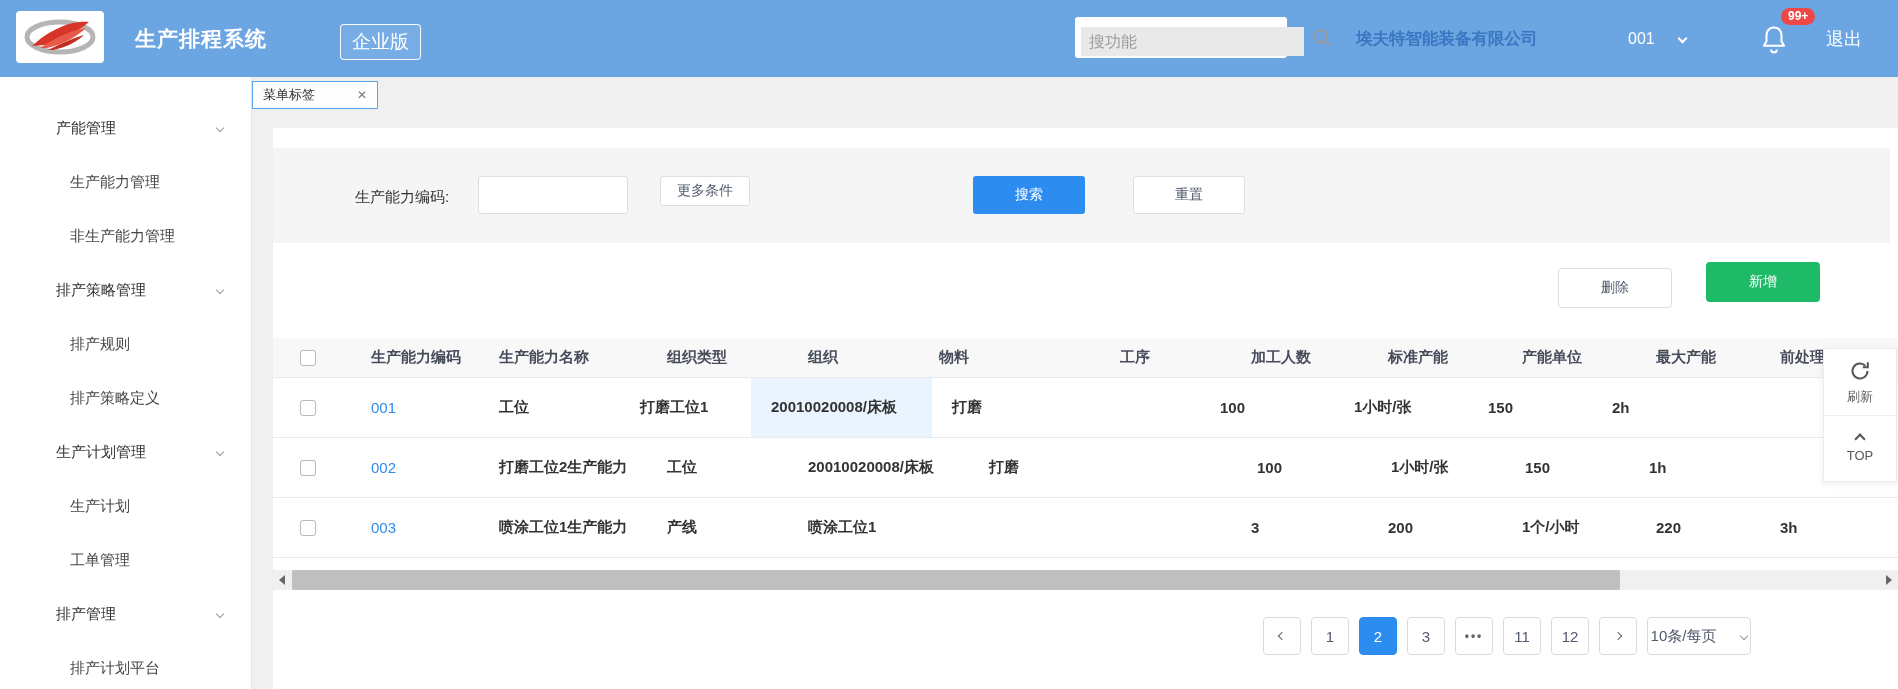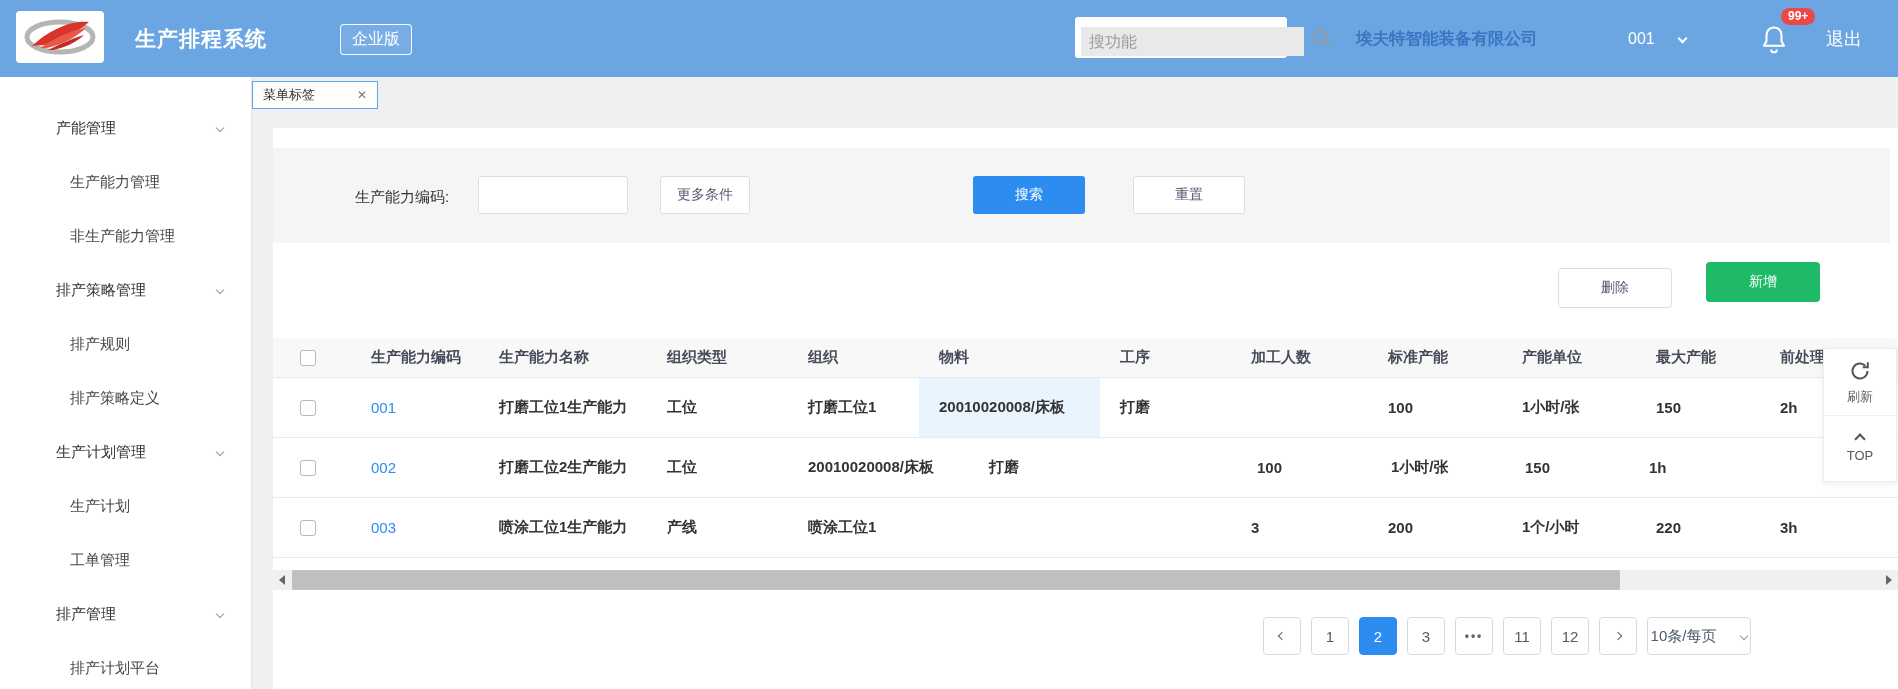--- a/index.html
+++ b/index.html
@@ -5,21 +5,21 @@
   * { margin:0; padding:0; box-sizing:border-box; }
   html,body { width:1898px; height:689px; overflow:hidden;
     font-family:"Liberation Sans","DejaVu Sans",sans-serif; background:#f0f0f0; }
 
   
   .header { position:absolute; left:0; top:0; width:1898px; height:77px; background:#6CA6E2; z-index:30; }
   .logo-box { position:absolute; left:16px; top:11px; width:88px; height:52px; background:#fff; border-radius:4px;
     display:flex; align-items:center; justify-content:center; }
   .app-title { position:absolute; left:135px; top:0; height:77px; display:flex; align-items:center;
     color:#fff; font-size:21px; font-weight:bold; letter-spacing:1px; }
-  .edition-badge { position:absolute; left:340px; top:24px; color:#fff; font-size:16px;
+  .edition-badge { position:absolute; left:340px; top:24px; color:#fff; font-size:19px;
     border:1px solid rgba(255,255,255,.95); border-radius:4px; padding:4px 11px; background:rgba(255,255,255,.08); }
   .hsearch { position:absolute; left:1075px; top:17px; width:212px; height:41px; background:#fff; border-radius:3px;
     display:flex; align-items:center; padding:0 8px 0 6px; }
   .hsearch input { flex:1; height:29px; border:none; outline:none; background:#e9e9ea; font-size:16px;
     color:#555; padding:0 8px; font-family:inherit;margin-top:8px; }
   .hsearch input::placeholder { color:#9b9b9b; }
   .hsearch .mag { margin-left:8px; flex:0 0 auto; }
   .company { position:absolute; left:1356px; top:0; height:77px; display:flex; align-items:center;
     color:#3A76C2; font-size:16.5px; font-weight:bold; }
   .user-switch { position:absolute; left:1628px; top:0; height:77px; display:flex; align-items:center; gap:24px;
@@ -55,21 +55,21 @@
 
   .card { position:absolute; left:21px; top:51px; right:0; bottom:0; background:#fff; }
 
   
   .filter-band { position:absolute; left:0; right:8px; top:20px; height:95px; background:#f5f5f6; }
   .filter-label { position:absolute; left:82px; top:30px; height:38px; line-height:38px; font-size:15px; color:#333; }
   .filter-input { position:absolute; left:205px; top:28px; width:150px; height:38px; background:#fff;
     border:1px solid #dcdee2; border-radius:3px; outline:none; padding:0 10px; font-size:15px; font-family:inherit; }
   .btn { display:flex; align-items:center; justify-content:center; border-radius:3px; font-size:14px; cursor:pointer; }
   .btn-plain { background:#fff; border:1px solid #dcdee2; color:#515a6e; }
-  .more-btn { position:absolute; left:387px; top:28px; width:90px; height:38px; font-size:14px; }
+  .more-btn { position:absolute; left:387px; top:28px; width:90px; height:30px; font-size:14px; }
   .search-btn { position:absolute; left:700px; top:28px; width:112px; height:38px; background:#2D8CF0; color:#fff; border:none; }
   .reset-btn { position:absolute; left:860px; top:28px; width:112px; height:38px; }
 
   
   .delete-btn { position:absolute; left:1285px; top:134px; width:114px; height:40px; border-radius:4px;margin-top:6px; }
   .add-btn { position:absolute; left:1433px; top:134px; width:114px; height:40px; background:#1FBA68; color:#fff;
     border:none; border-radius:4px; }
 
   
   .table { position:absolute; left:0; right:0; top:210px; }
@@ -227,21 +227,20 @@
         <div class="cell c9">产能单位</div>
         <div class="cell c10">最大产能</div>
         <div class="cell c11">前处理</div>
       </div>
 
       <div class="t-row">
         <div class="cell c0">
             <span class="checkbox"></span>
           </div>
         <div class="cell c1 link">001</div>
-        <div class="cell c2">打磨工位1生产能力</div>
         <div class="cell c3">工位</div>
         <div class="cell c4">打磨工位1</div>
         <div class="cell c5 hl">20010020008/床板</div>
         <div class="cell c6">打磨</div>
         <div class="cell c7"></div>
         <div class="cell c8">100</div>
         <div class="cell c9">1小时/张</div>
         <div class="cell c10">150</div>
         <div class="cell c11">2h</div>
       </div>

